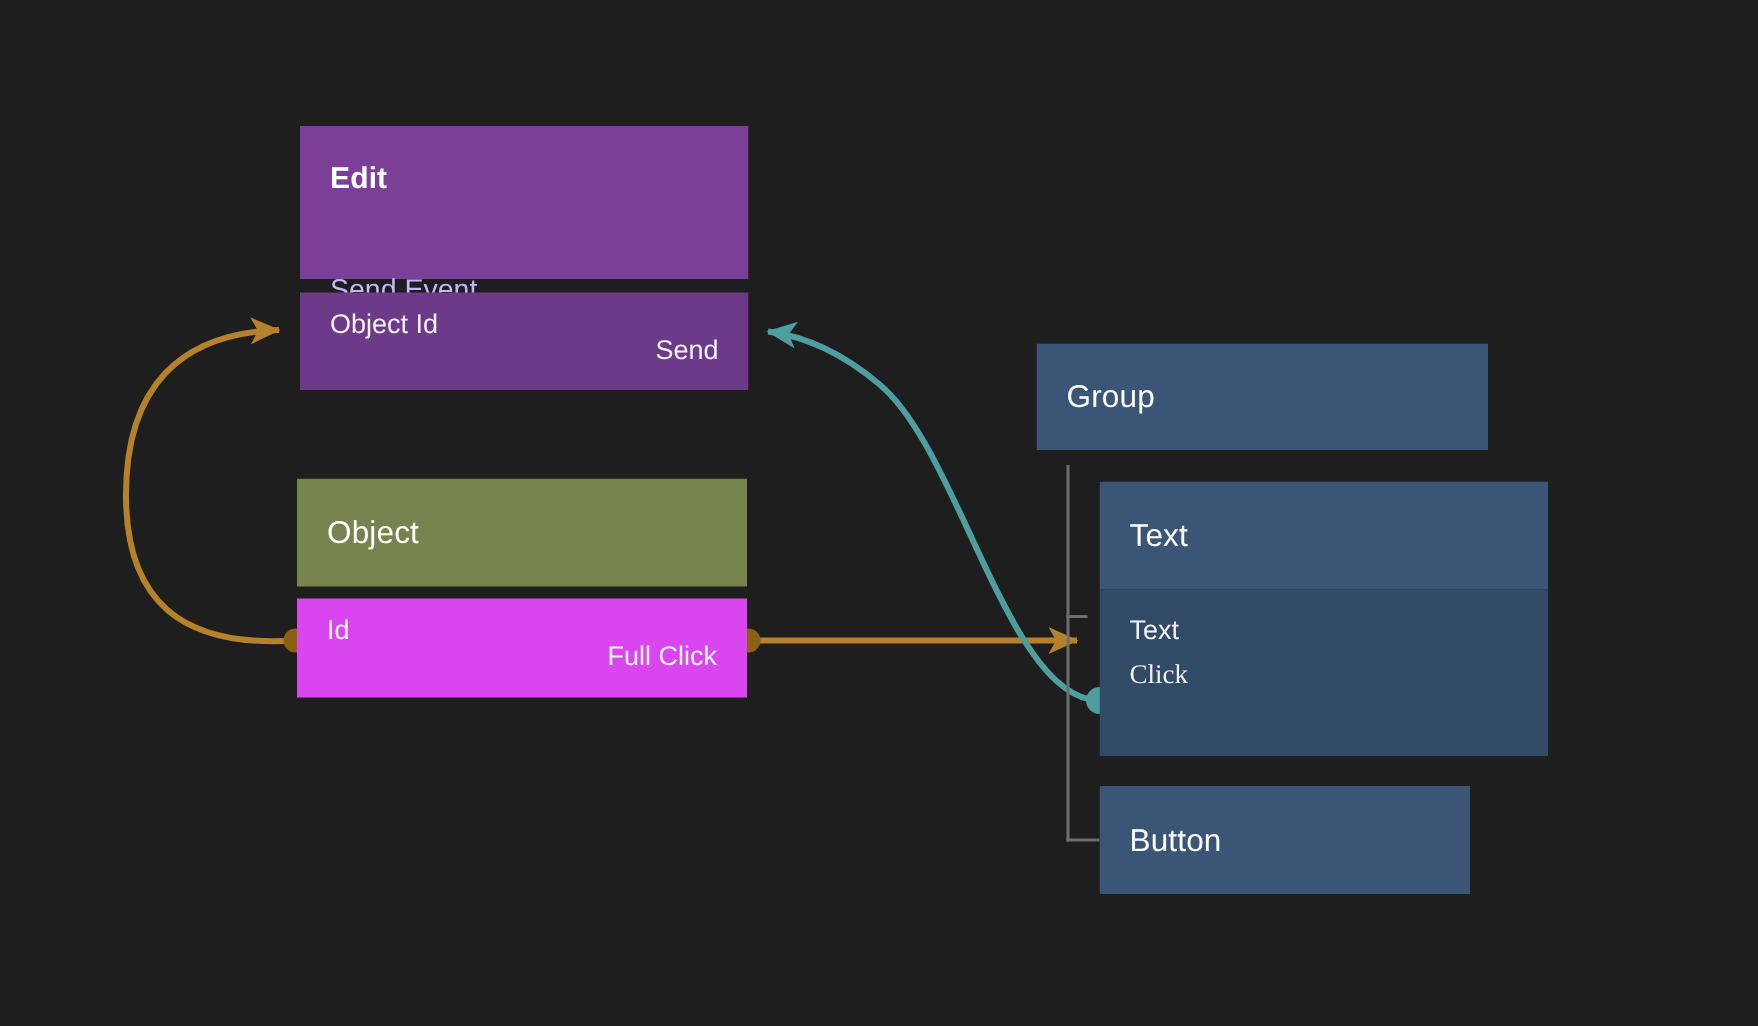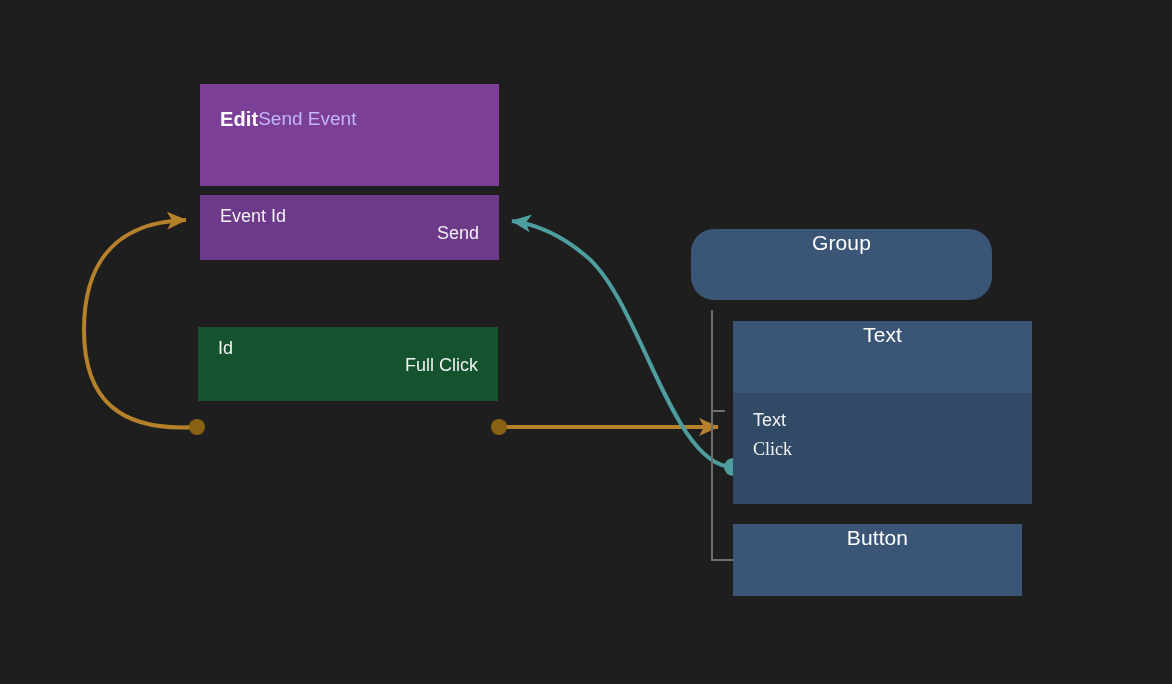--- a/index.html
+++ b/index.html
@@ -27,22 +27,23 @@
   }
   .node {
     position: absolute;
     box-sizing: border-box;
     overflow: hidden;
   }
   .node-header {
     box-sizing: border-box;
     padding: 0 20px;
     display: flex;
-    flex-direction: row;
+    flex-direction: column;
     justify-content: center;
+    gap: 48px;
   }
   .node-title {
     color: #ffffff;
     font-size: 21px;
     line-height: 27px;
     letter-spacing: 0.1px;
   }
   .node-title.bold {
     font-weight: bold;
     font-size: 20px;
@@ -104,34 +105,33 @@
     top: 319px;
     width: 300px;
     height: 146px;
   }
   #node-object .node-header {
     height: 72px;
     background: #76834f;
   }
   #node-object .node-body {
     height: 74px;
-    background: #14532d;
+    background: #d946ef;
   }
   #node-object .port-row {
     height: 41px;
     margin-top: 8px;
   }
 
   
   #node-group {
     left: 691px;
     top: 229px;
     width: 301px;
     height: 71px;
-    border-radius: 23px;
   }
   #node-group .node-header {
     height: 71px;
     background: #3a5576;
   }
 
   
   #node-text {
     left: 733px;
     top: 321px;
@@ -149,21 +149,21 @@
   }
   #node-text .port-row {
     height: 41px;
     justify-content: flex-start;
   }
 
   
   #node-button {
     left: 733px;
     top: 524px;
-    width: 289px;
+    width: 247px;
     height: 72px;
   }
   #node-button .node-header {
     height: 72px;
     background: #3a5576;
   }
 
   .tree-line {
     position: absolute;
     background: #6e6e6e;
@@ -202,27 +202,30 @@
   <div class="tree-line" style="left:711px; top:410px; width:14px; height:2px;"></div>
   <div class="tree-line" style="left:711px; top:559px; width:22px; height:2px;"></div>
 
   <div class="node" id="node-edit">
     <div class="node-header">
       <div class="node-title bold">Edit</div>
       <div class="node-subtitle">Send Event</div>
     </div>
     <div class="node-body">
       <div class="port-row">
-        <span class="port-label">Event Id</span>
+        <span class="port-label">Object Id</span>
         <span class="port-label right">Send</span>
       </div>
     </div>
   </div>
 
   <div class="node" id="node-object">
+    <div class="node-header">
+      <div class="node-title">Object</div>
+    </div>
     <div class="node-body">
       <div class="port-row">
         <span class="port-label">Id</span>
         <span class="port-label right">Full Click</span>
       </div>
     </div>
   </div>
 
   <div class="node" id="node-group">
     <div class="node-header">

